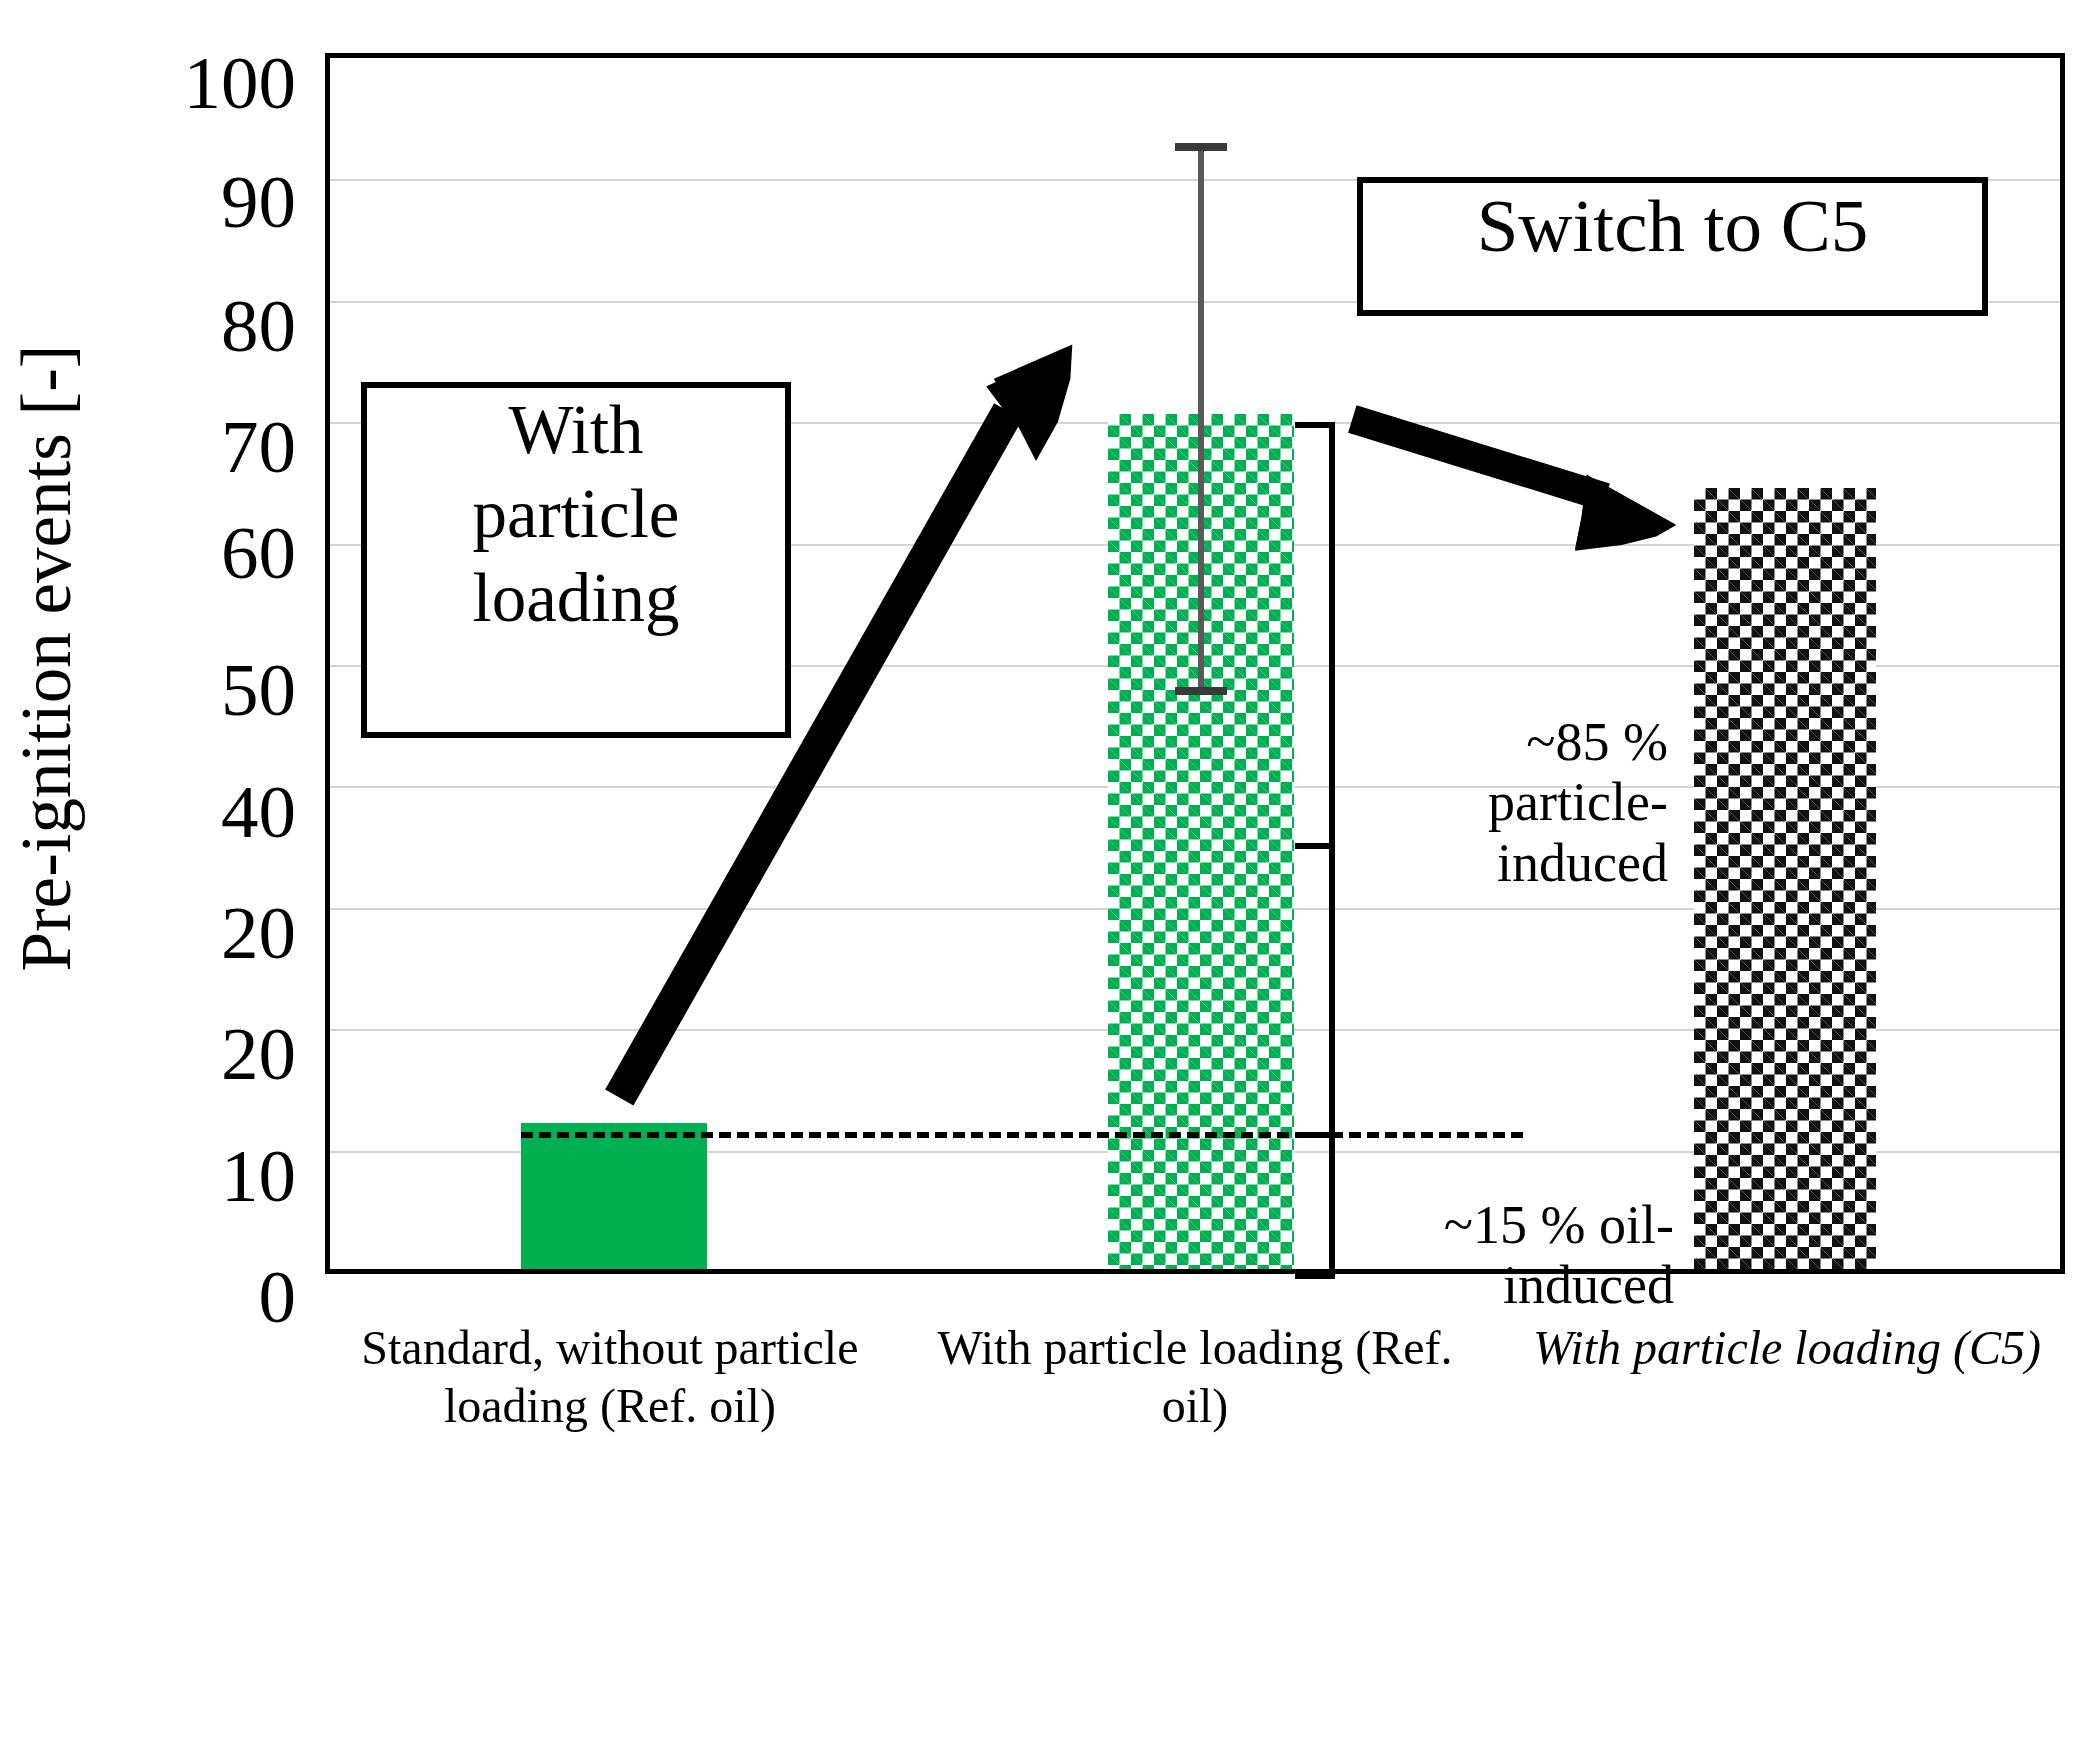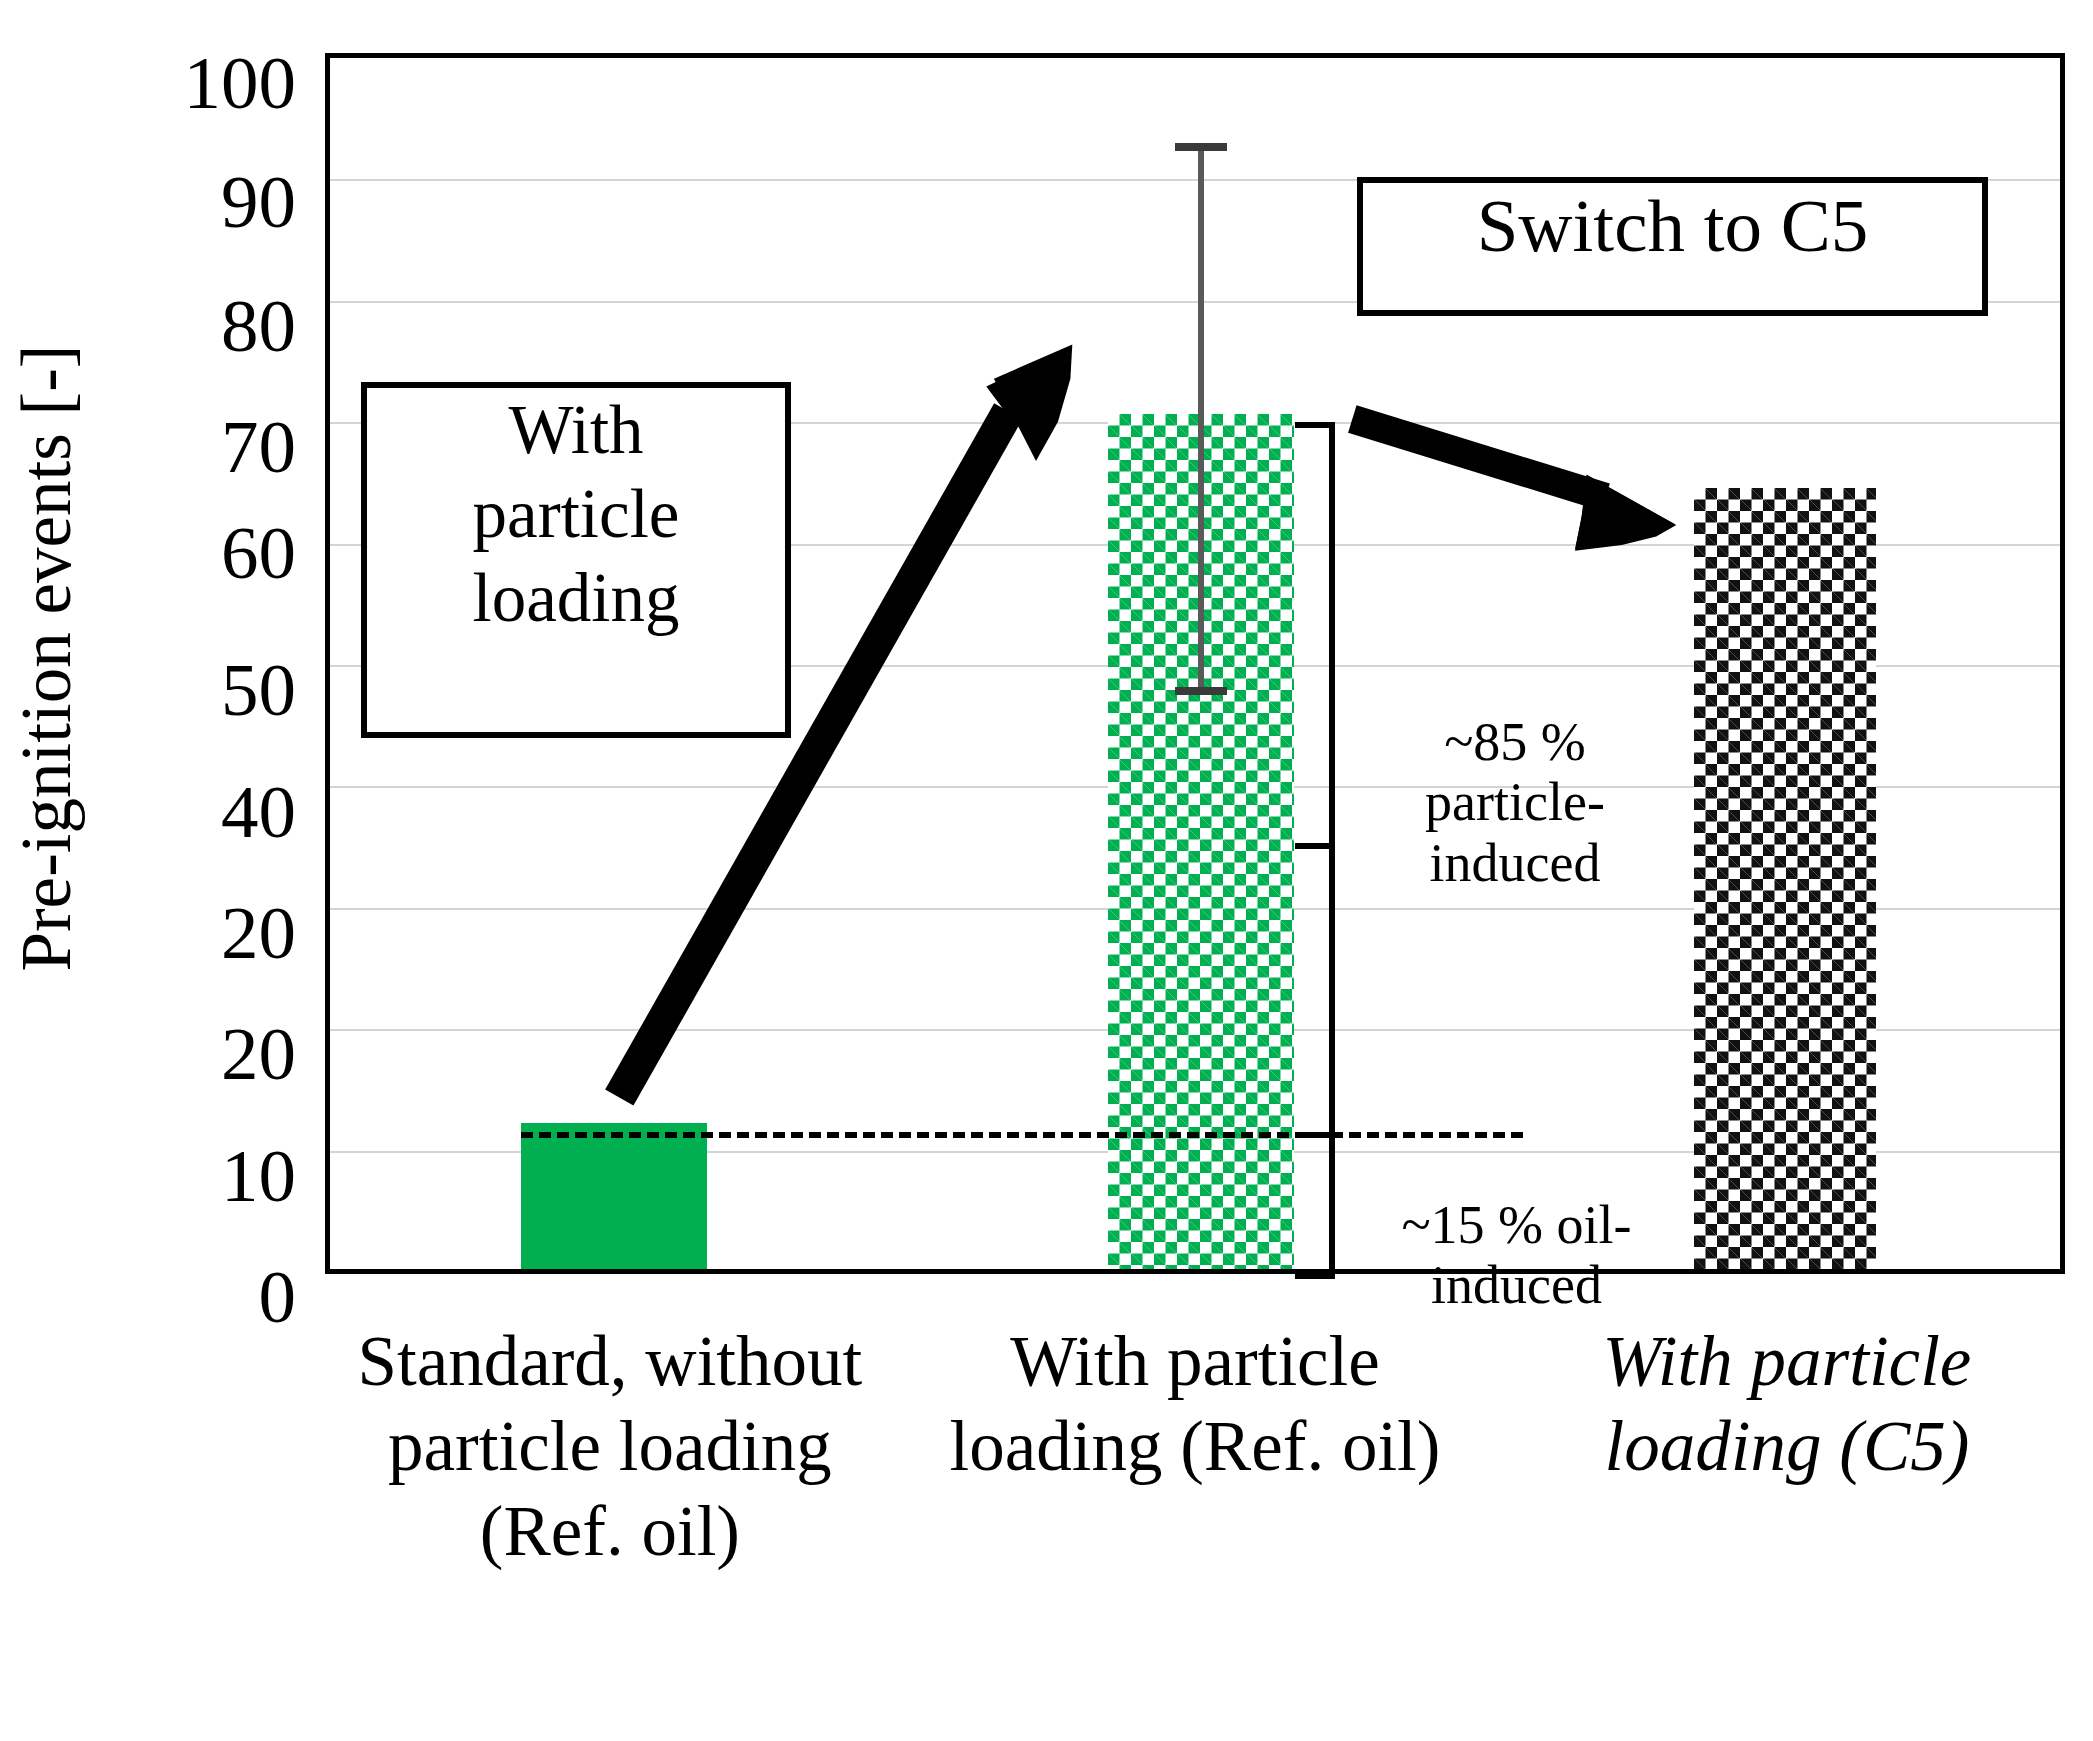--- a/index.html
+++ b/index.html
@@ -71,32 +71,32 @@
   .callout{
     position:absolute;border:6.7px solid #000;background:#fff;
     display:flex;justify-content:center;
     text-align:center;box-sizing:border-box;
   }
   #box-particle{left:361px;top:382px;width:430px;height:356px;font-size:69px;line-height:1.22;}
   #box-switch{left:1357px;top:177px;width:631px;height:139px;font-size:75px;}
 
   
   .side-note{
-    position:absolute;font-size:54px;line-height:1.12;text-align:center;white-space:pre-line;
+    position:absolute;font-size:54px;line-height:1.12;text-align:right;white-space:pre-line;
   }
   #note-85{left:1362px;top:712px;width:306px;}
   #note-15{left:1359px;top:1195px;width:315px;}
 
   
   #arrows{position:absolute;left:0;top:0;width:2093px;height:1742px;pointer-events:none;}
 
   
   #xlabels{position:absolute;left:325px;top:1319px;width:1740px;height:411px;}
   .xlabel{
-    position:absolute;top:0;text-align:center;font-size:71px;line-height:1.20;
+    position:absolute;top:0;text-align:center;font-size:48px;line-height:1.20;
   }
 </style>
 </head>
 <body>
 
 <div id="figure">
 
   <div id="ylabel">Pre-ignition events [-]</div>
 
   <div id="yticks">

